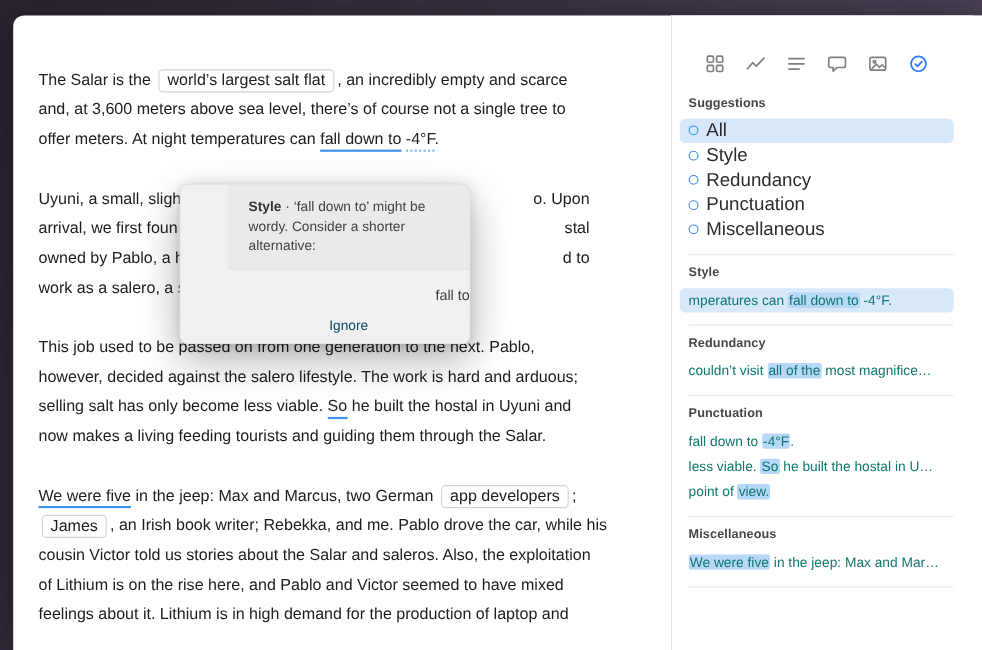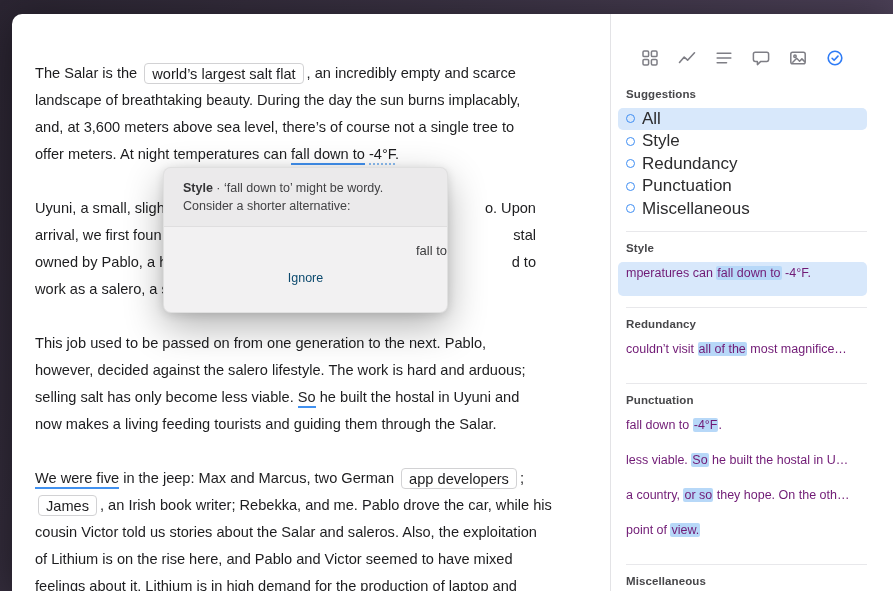--- a/index.html
+++ b/index.html
@@ -8,50 +8,49 @@
   .window{position:absolute;left:12px;top:14px;right:0;bottom:0;background:#fff;border-radius:10px 10px 0 0;box-shadow:0 6px 40px rgba(0,0,0,.45);}
   
   .editor{position:absolute;left:23px;top:46px;width:562px;font-size:14.6px;line-height:27px;color:#1d1d1f;}
   .line{height:27px;white-space:nowrap;}
   .para{margin-bottom:27px;}
   .split{display:flex;justify-content:space-between;width:501px;}
   .seg-box{border:1px solid #d2d2d4;border-radius:4px;padding:1.5px 7px;margin:0 3px;background:#fff;cursor:pointer;}
   .seg-u{border-bottom:2px solid #4191f0;padding-bottom:1px;cursor:pointer;}
   .seg-du{border-bottom:2px dotted #8cbdf1;padding-bottom:1px;cursor:pointer;}
   
-  .tooltip{position:absolute;left:151px;top:153px;width:285px;height:146px;background:#f2f1f2;border:1px solid rgba(0,0,0,.07);border-radius:8px;box-shadow:0 14px 38px rgba(0,0,0,.30),0 2px 10px rgba(0,0,0,.12);overflow:hidden;z-index:5;display:flex;flex-direction:column;}
+  .tooltip{position:absolute;left:151px;top:153px;width:265px;height:146px;background:#f2f1f2;border:1px solid rgba(0,0,0,.07);border-radius:8px;box-shadow:0 14px 38px rgba(0,0,0,.30),0 2px 10px rgba(0,0,0,.12);overflow:hidden;z-index:5;display:flex;flex-direction:column;padding-left:43px;}
   .tt-desc{padding:12px 19px 11px;font-size:12.5px;line-height:17.5px;color:#424244;background:rgba(0,0,0,.028);border-bottom:1px solid rgba(0,0,0,.05);white-space:normal;}
   .tt-desc b{font-weight:700;color:#343436;}
   .tt-suggestion{text-align:right;font-size:13px;color:#3c3c3e;padding-top:16px;cursor:pointer;}
   .tt-ignore{text-align:center;font-size:12.5px;color:#0c4a6e;padding-top:13px;cursor:pointer;}
   
   .sidebar{position:absolute;left:598px;top:0;right:0;bottom:0;border-left:1px solid #e3e3e6;background:#fff;}
   .toolbar{display:flex;align-items:center;gap:17px;padding:24px 0 0 29px;height:64px;}
   .tb-icon{width:20px;height:20px;color:#7e7e85;cursor:pointer;flex:none;}
   .tb-icon.active{color:#2f7cf6;}
   .tb-icon svg{display:block;width:20px;height:20px;}
   .sb-heading{font-size:11.5px;font-weight:700;color:#47474a;margin:10px 26px 8px 15px;letter-spacing:.1px;}
   #cat-list .cat{display:flex;align-items:center;font-size:17px;color:#2c2c2e;margin:0 26px 1px 7px;padding:2px 8px;border-radius:5px;cursor:pointer;height:21.5px;}
   .cat.selected{background:#d8e8fb;}
   .ring{width:9px;height:9px;border:1.5px solid #3f8ef3;border-radius:50%;margin-right:7px;flex:none;}
   .sb-sep{height:1px;background:#e8e8eb;margin:11px 26px 0 15px;}
-  .snippet{font-size:12.5px;color:#701a75;margin:0 26px 1px 15px;height:34px;line-height:22px;white-space:nowrap;overflow:hidden;cursor:pointer;border-radius:5px;}
+  .snippet{font-size:12.5px;color:#0f766e;margin:0 26px 1px 15px;height:22px;line-height:22px;white-space:nowrap;overflow:hidden;cursor:pointer;border-radius:5px;}
   .snippet.selected{margin-left:7px;padding:0 8px;background:#d8e8fb;}
   .seg-hl{background:#b7d8f8;border-radius:2px;padding:0 1px;}
 </style>
 </head>
 <body>
 
 <div class="backdrop">
   <div class="window">
 
     <div class="editor">
       <div class="para">
           <div class="line"><span>The Salar is the </span><span class="seg-box">world’s largest salt flat</span><span>, an incredibly empty and scarce</span></div>
-          <div class="line"><span>landscape of breathtaking beauty. During the day the sun burns implacably,</span></div>
           <div class="line"><span>and, at 3,600 meters above sea level, there’s of course not a single tree to</span></div>
           <div class="line"><span>offer meters. At night temperatures can </span><span class="seg-u">fall down to</span><span> </span><span class="seg-du">-4°F</span><span>.</span></div>
         </div>
       <div class="para">
           <div class="line split">
             <span><span>Uyuni, a small, sligh</span></span>
             <span><span>o. Upon</span></span>
           </div>
           <div class="line split">
             <span><span>arrival, we first foun</span></span>
@@ -157,21 +156,20 @@
       <div id="sections">
           <div class="sb-heading">Style</div>
           <div class="snippet selected"><span>mperatures can </span><span class="seg-hl">fall down to</span><span> -4°F.</span></div>
           <div class="sb-sep"></div>
           <div class="sb-heading">Redundancy</div>
           <div class="snippet"><span>couldn’t visit </span><span class="seg-hl">all of the</span><span> most magnifice…</span></div>
           <div class="sb-sep"></div>
           <div class="sb-heading">Punctuation</div>
           <div class="snippet"><span>fall down to </span><span class="seg-hl">-4°F</span><span>.</span></div>
           <div class="snippet"><span>less viable. </span><span class="seg-hl">So</span><span> he built the hostal in U…</span></div>
-          <div class="snippet"><span>a country, </span><span class="seg-hl">or so</span><span> they hope. On the oth…</span></div>
           <div class="snippet"><span>point of </span><span class="seg-hl">view.</span></div>
           <div class="sb-sep"></div>
           <div class="sb-heading">Miscellaneous</div>
           <div class="snippet"><span class="seg-hl">We were five</span><span> in the jeep: Max and Mar…</span></div>
           <div class="sb-sep"></div>
         </div>
     </div>
 
     <div class="tooltip">
       <div class="tt-desc"><b>Style</b><span> · ‘fall down to’ might be wordy. Consider a shorter alternative:</span></div>

